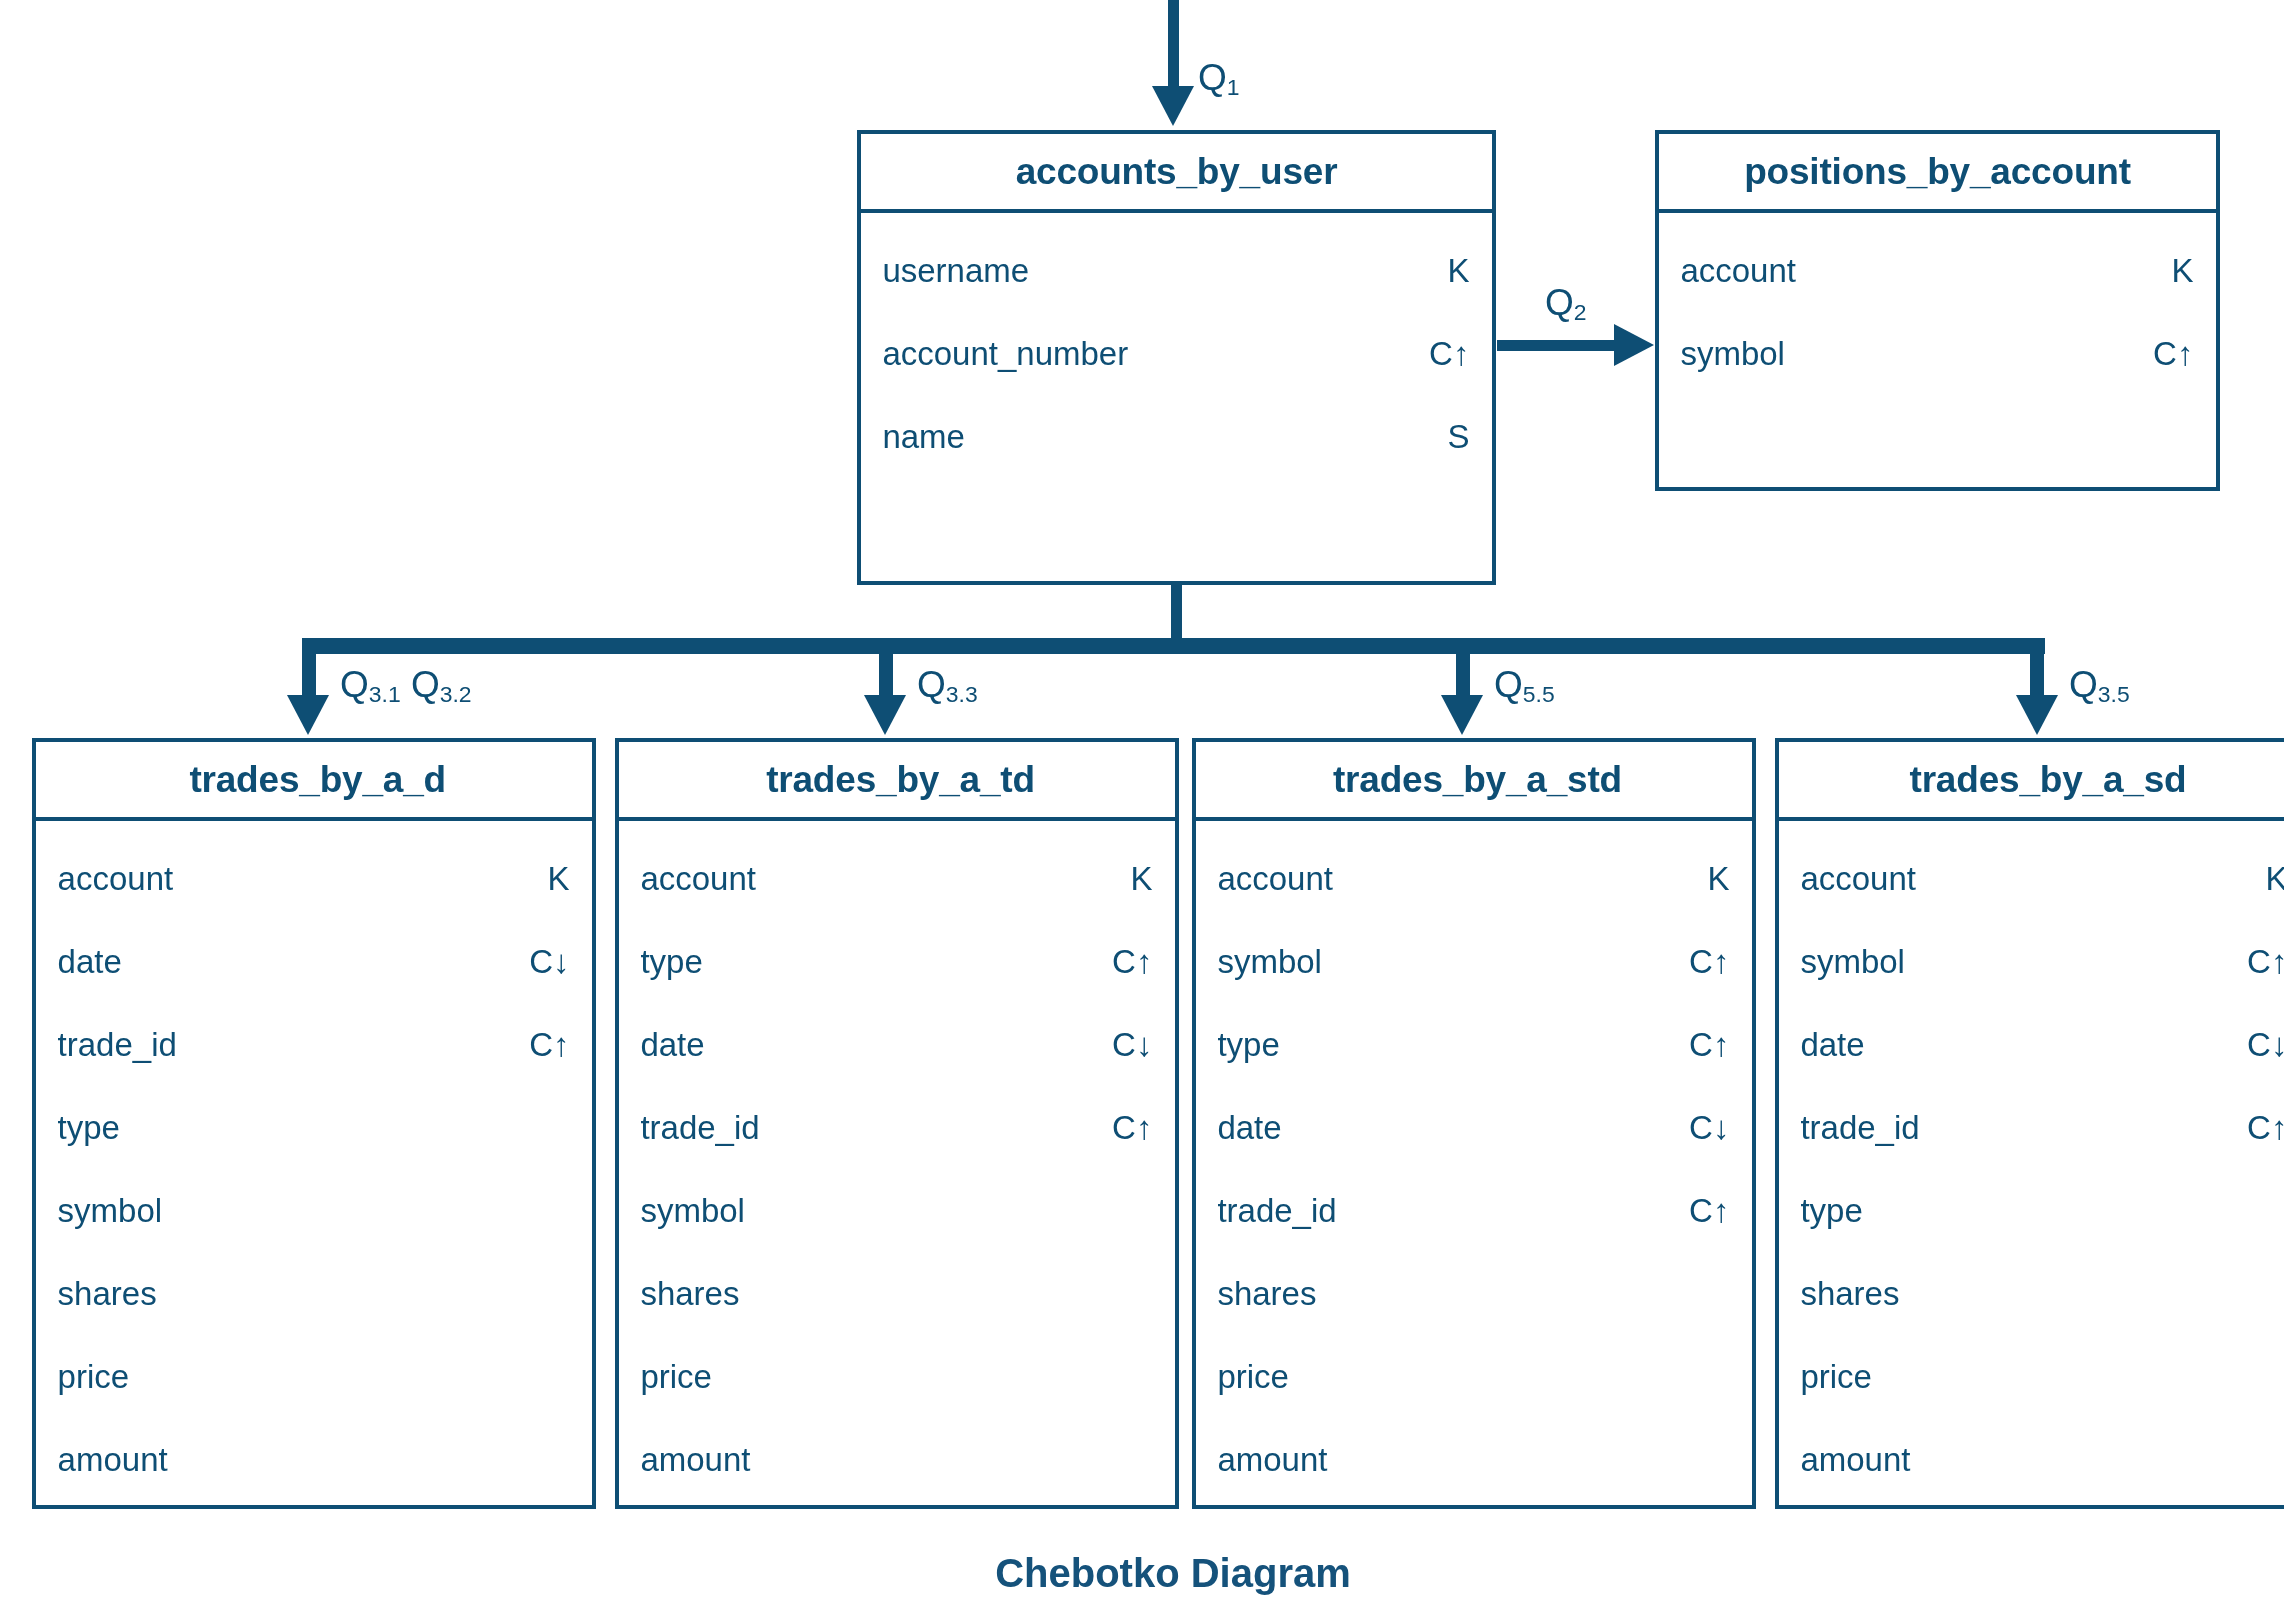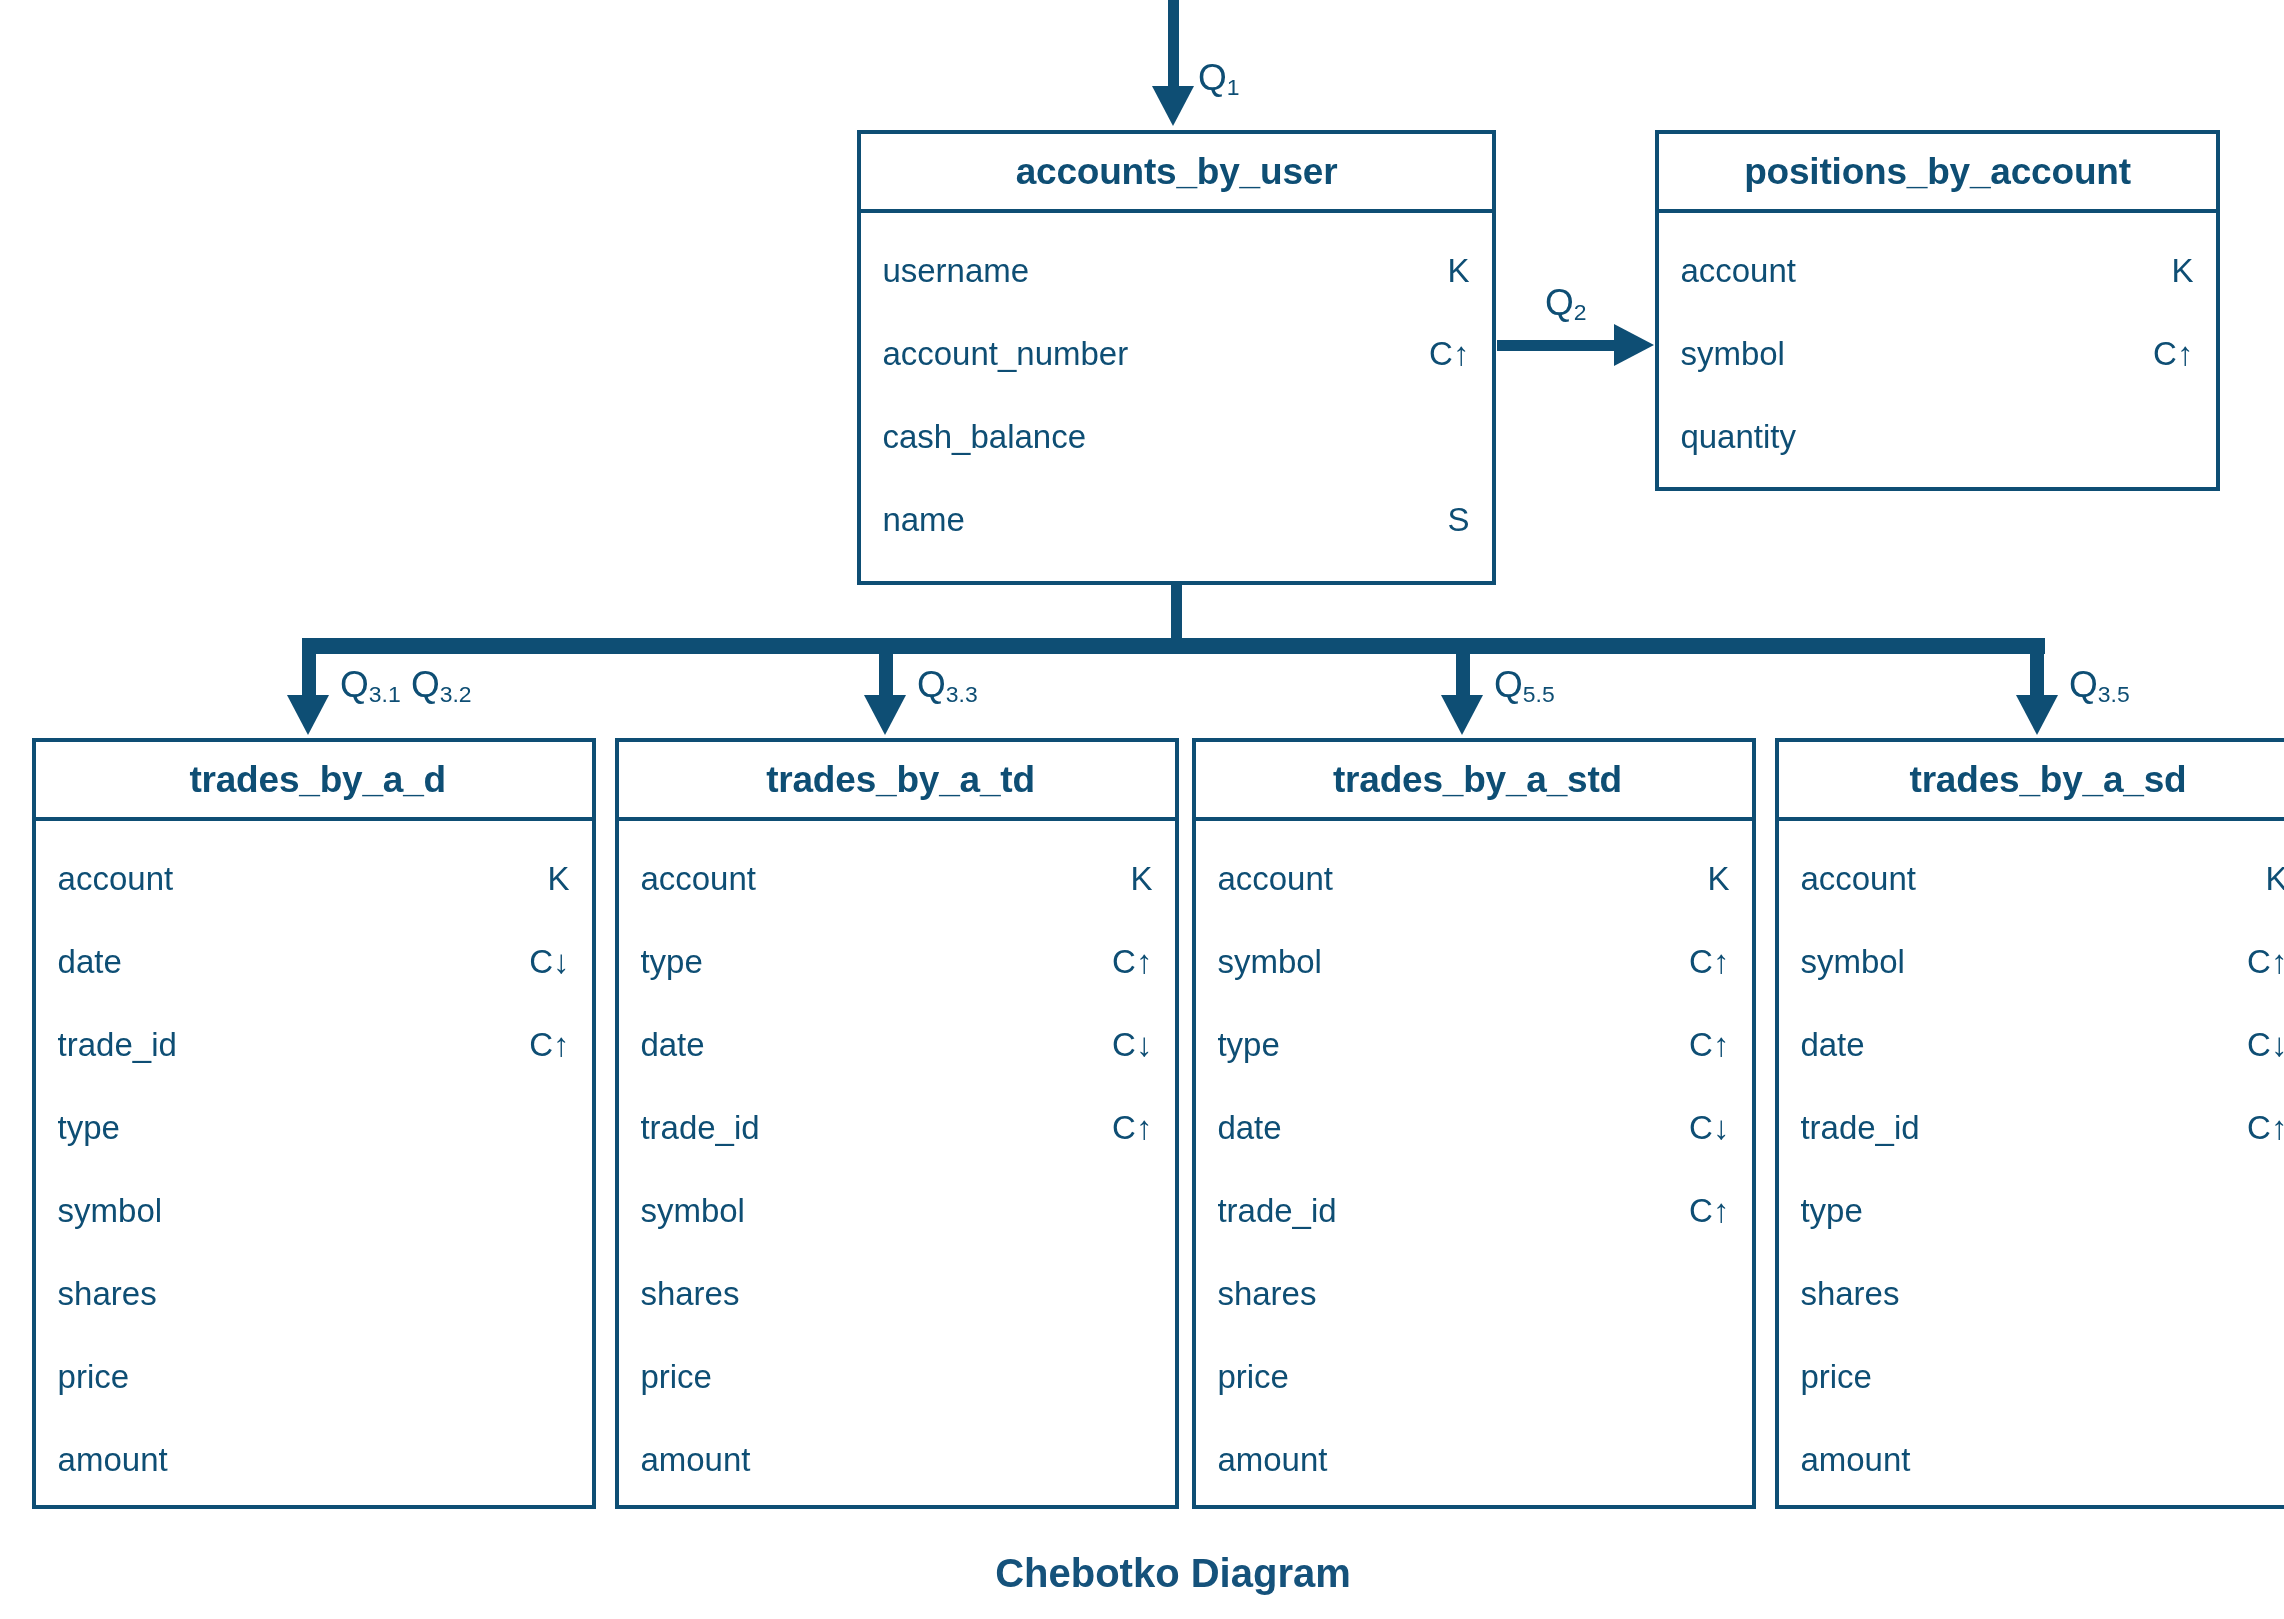--- a/index.html
+++ b/index.html
@@ -137,24 +137,20 @@
     <div class="tbl-body">
       <div class="row">
         <span class="fld">username</span>
         <span class="key">K</span>
       </div>
       <div class="row">
         <span class="fld">account_number</span>
         <span class="key">C↑</span>
       </div>
       <div class="row">
-        <span class="fld">cash_balance</span>
-        <span class="key"></span>
-      </div>
-      <div class="row">
         <span class="fld">name</span>
         <span class="key">S</span>
       </div>
     </div>
   </div>
 
   <div class="hline" style="left:1466px; top:340px; width:119px; height:10.7px;"></div>
   <div class="arrowhead right" style="left:1583px; top:324px;"></div>
   <div class="qlabel" style="left:1514px; top:284px;">
     <span>Q</span><sub>2</sub>
@@ -164,24 +160,20 @@
     <div class="tbl-head">positions_by_account</div>
     <div class="tbl-body">
       <div class="row">
         <span class="fld">account</span>
         <span class="key">K</span>
       </div>
       <div class="row">
         <span class="fld">symbol</span>
         <span class="key">C↑</span>
       </div>
-      <div class="row">
-        <span class="fld">quantity</span>
-        <span class="key"></span>
-      </div>
     </div>
   </div>
 
   <div class="vline" style="left:1140px; top:585px; width:10.7px; height:54px;"></div>
   <div class="hline" style="left:271px; top:638px; width:1743px; height:15.5px;"></div>
 
   <div class="vline" style="left:271px; top:638px; width:14.3px; height:57px;"></div>
   <div class="arrowhead down" style="left:256px; top:695px;"></div>
   <div class="qlabel" style="left:309px; top:666px;">
     <span>Q</span><sub>3.1</sub><span>&nbsp;</span><span>Q</span><sub>3.2</sub>

